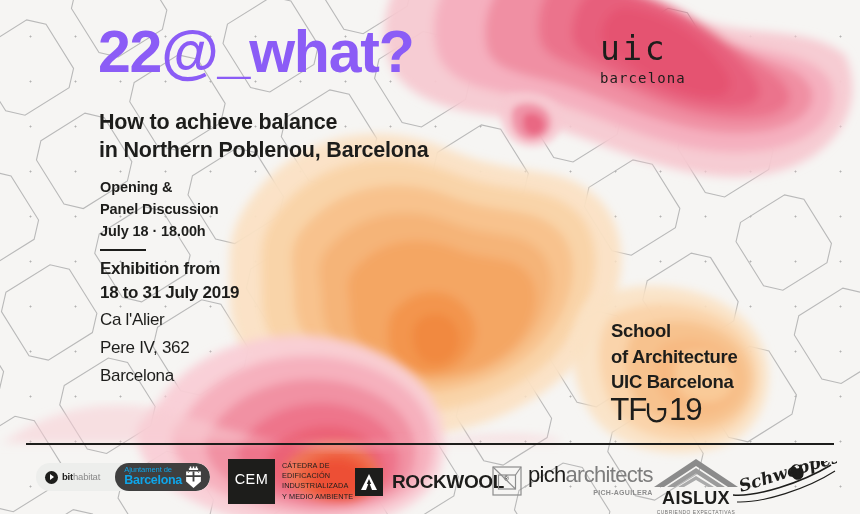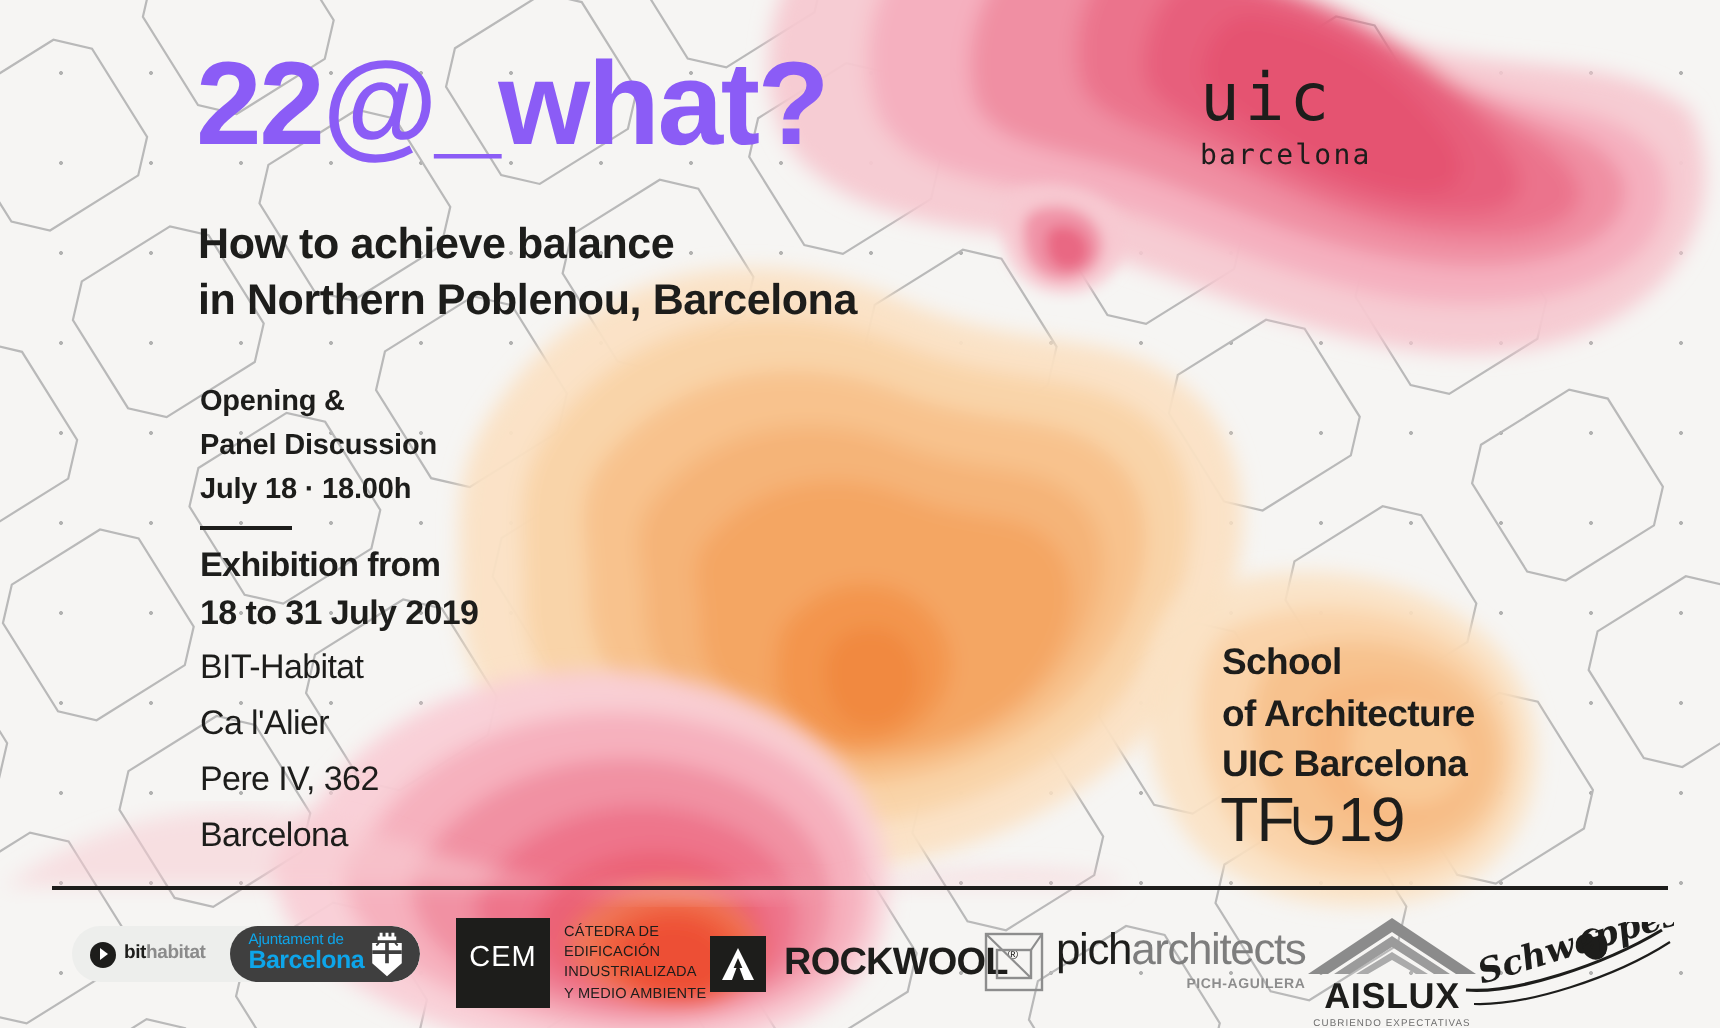--- a/index.html
+++ b/index.html
@@ -34,21 +34,21 @@
     position:absolute;left:98px;top:23px;
     font-size:59px;font-weight:700;letter-spacing:-1.2px;
     color:#8b5cf6;line-height:1;
   }
   .subtitle{
     position:absolute;left:99px;top:108px;
     font-size:21.5px;font-weight:600;color:#1d1d1b;
     line-height:1.32;letter-spacing:-0.2px;
   }
 
-  .event{position:absolute;left:100px;top:190px;color:#1d1d1b;}
+  .event{position:absolute;left:100px;top:176px;color:#1d1d1b;}
   .ev-line{font-size:14.5px;font-weight:600;line-height:1.52;letter-spacing:-0.1px;}
   .rule-small{width:46px;height:2px;background:#1d1d1b;margin:7px 0 6px 0;}
   .ev-strong{font-size:17px;font-weight:700;line-height:1.38;letter-spacing:-0.3px;}
   .ev-addr{font-size:17px;font-weight:400;line-height:1.42;letter-spacing:-0.3px;margin-top:4px;}
 
   .uic-logo{position:absolute;left:600px;top:32px;color:#1d1d1b;}
   .uic-main{
     font-family:"DejaVu Sans Mono","Liberation Mono",monospace;
     font-size:33px;font-weight:400;letter-spacing:2.5px;line-height:1;
   }
@@ -81,21 +81,21 @@
   .bh-dot{
     width:13px;height:13px;border-radius:50%;background:#1d1d1b;
     display:flex;align-items:center;justify-content:center;margin-right:4px;flex:0 0 auto;
   }
   .bh-dot::after{
     content:"";width:0;height:0;border-left:4px solid #fff;
     border-top:3px solid transparent;border-bottom:3px solid transparent;margin-left:1px;
   }
   .bh-txt{font-size:9.5px;line-height:1;letter-spacing:-0.2px;}
   .bh-b{font-weight:700;color:#1d1d1b;}
-  .bh-h{font-weight:700;color:#8b8b8b;}
+  .bh-h{font-weight:400;color:#8b8b8b;}
   .pill-right{
     flex:1;height:28px;background:#3f3f3f;border-radius:14px;
     display:flex;align-items:center;justify-content:space-between;padding:0 5px 0 9px;
   }
   .aj-txt{color:#0ea5e9;line-height:1.05;}
   .aj-small{font-size:7.6px;letter-spacing:-0.1px;display:block;}
   .aj-big{font-size:12.5px;font-weight:700;letter-spacing:-0.3px;display:block;}
   .crest{width:23px;height:24px;flex:0 0 auto;}
 
   
@@ -323,21 +323,20 @@
       <div>in Northern Poblenou, Barcelona</div>
     </div>
 
     <div class="event">
       <div class="ev-line">Opening &amp;</div>
       <div class="ev-line">Panel Discussion</div>
       <div class="ev-line">July 18 · 18.00h</div>
       <div class="rule-small"></div>
       <div class="ev-strong">Exhibition from</div>
       <div class="ev-strong">18 to 31 July 2019</div>
-      <div class="ev-addr">BIT-Habitat</div>
       <div class="ev-addr">Ca l'Alier</div>
       <div class="ev-addr">Pere IV, 362</div>
       <div class="ev-addr">Barcelona</div>
     </div>
 
     <div class="uic-logo">
       <div class="uic-main">uic</div>
       <div class="uic-sub">barcelona</div>
     </div>
 

